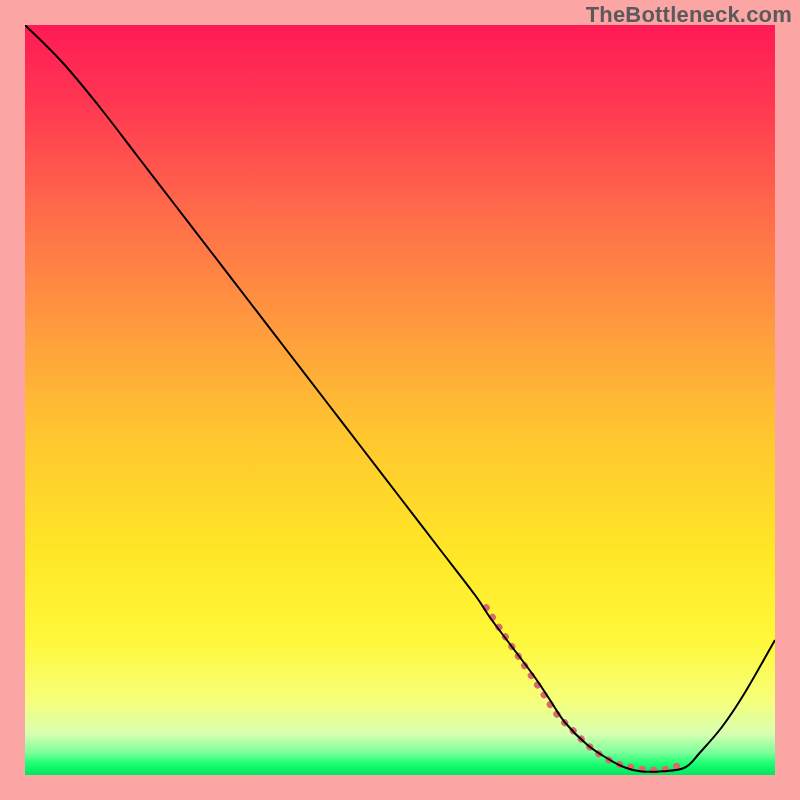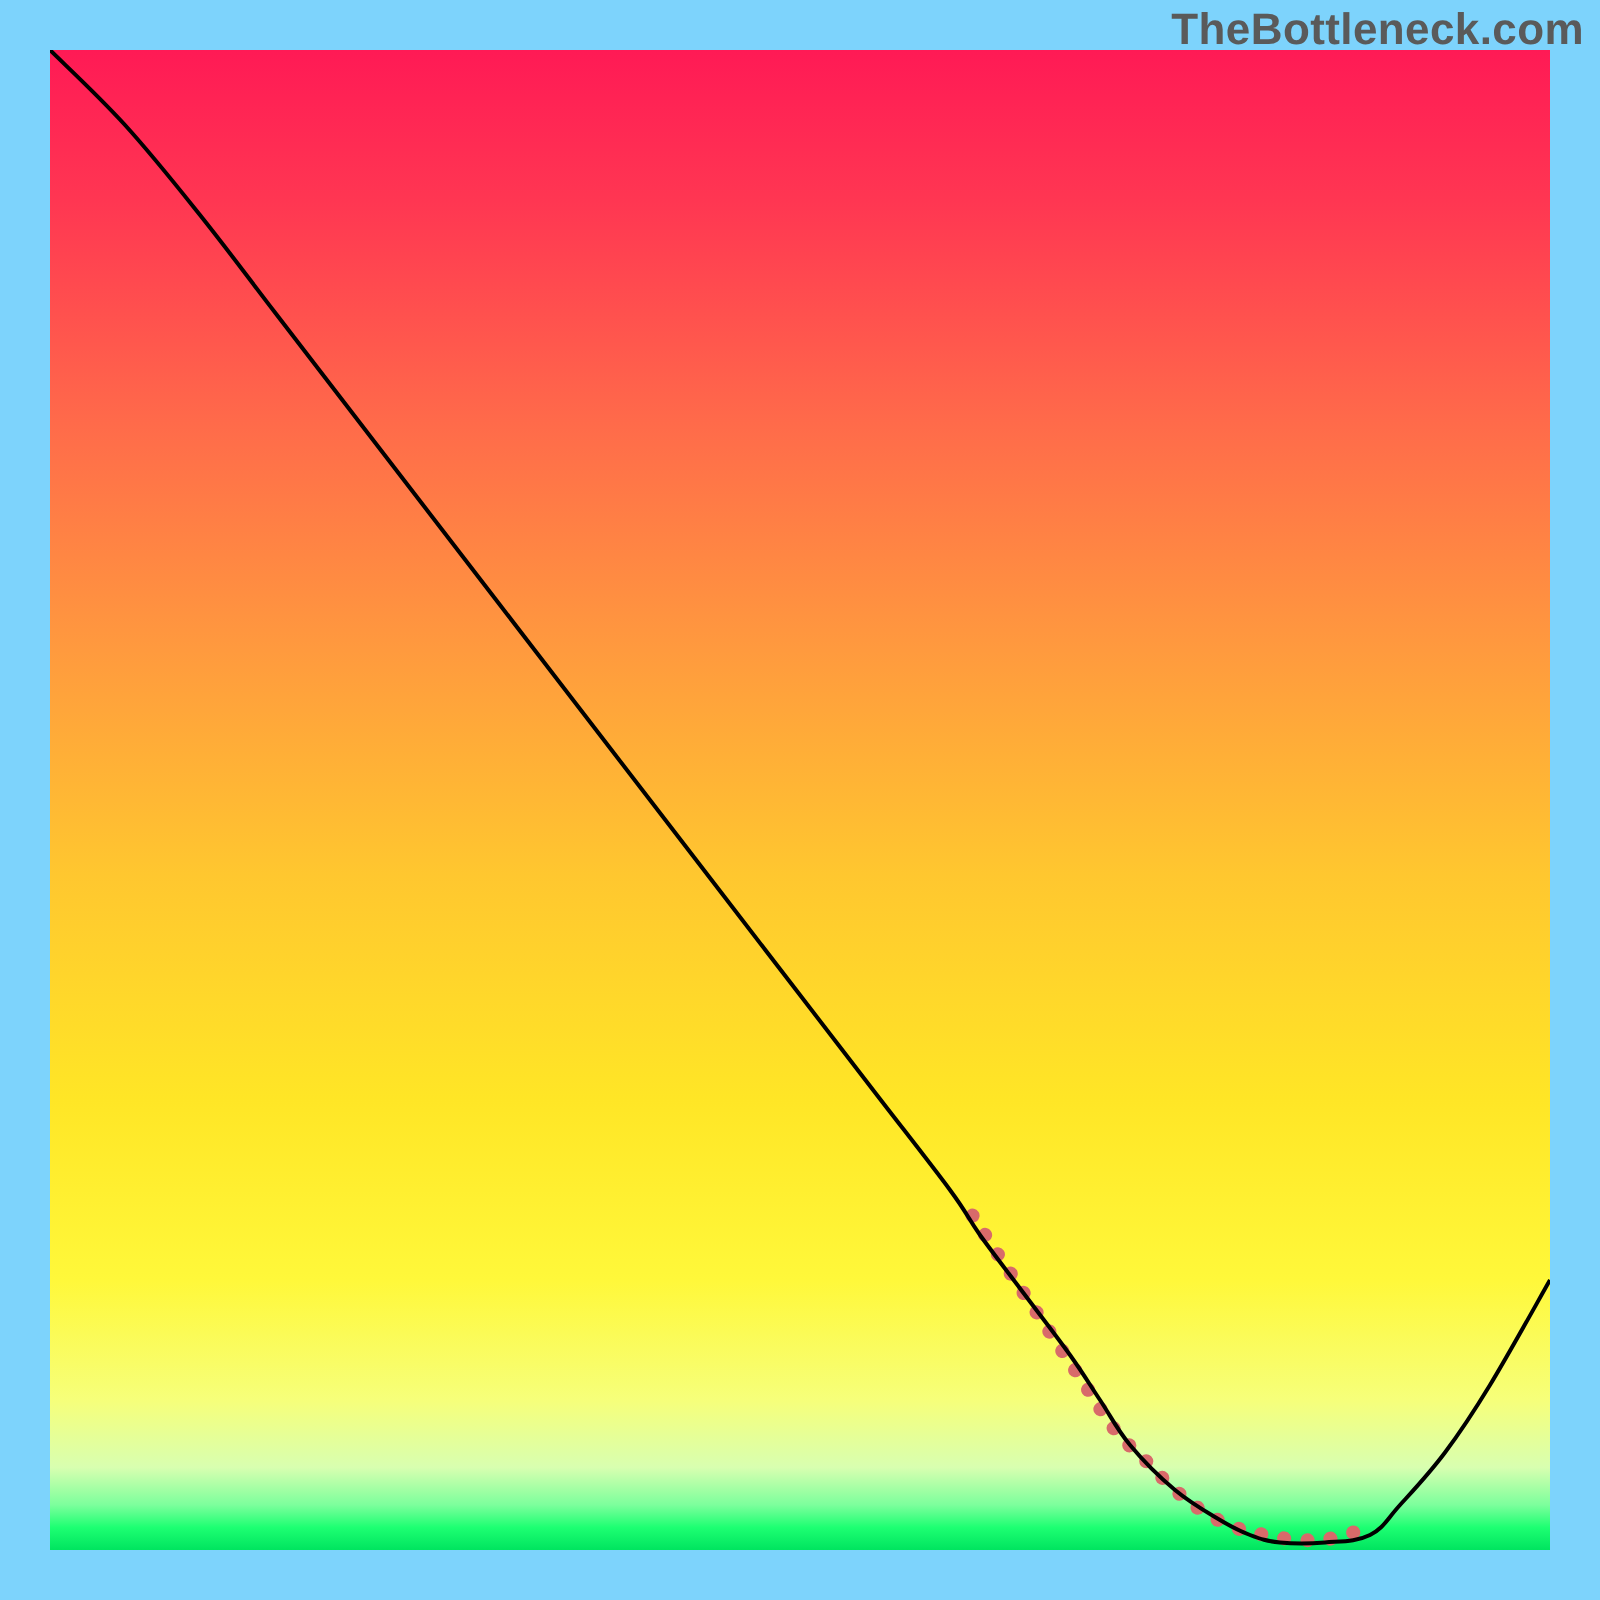--- a/index.html
+++ b/index.html
@@ -8,21 +8,21 @@
   width: 800px;
   height: 800px;
   overflow: hidden;
   background: #fff;
   font-family: Arial, Helvetica, sans-serif;
 }
 .canvas {
   position: relative;
   width: 800px;
   height: 800px;
-  background: #7dd3fc;
+  background: #fca5a5;
 }
 .watermark {
   position: absolute;
   top: 2px;
   right: 8px;
   font-size: 22px;
   font-weight: bold;
   color: #5a5a5a;
   letter-spacing: 0.2px;
 }

